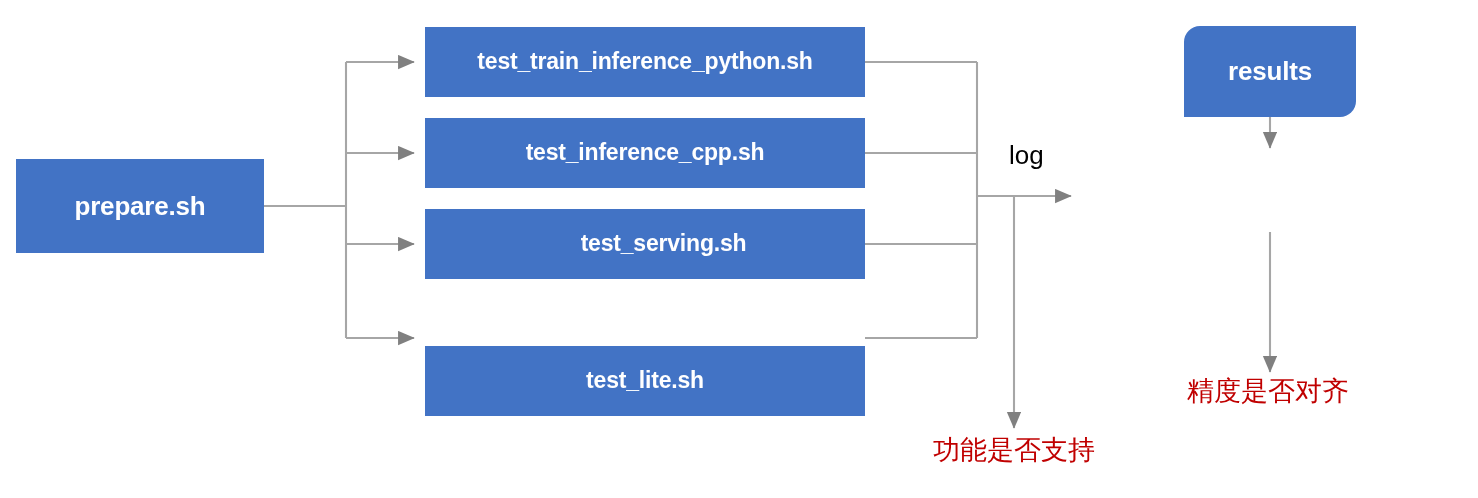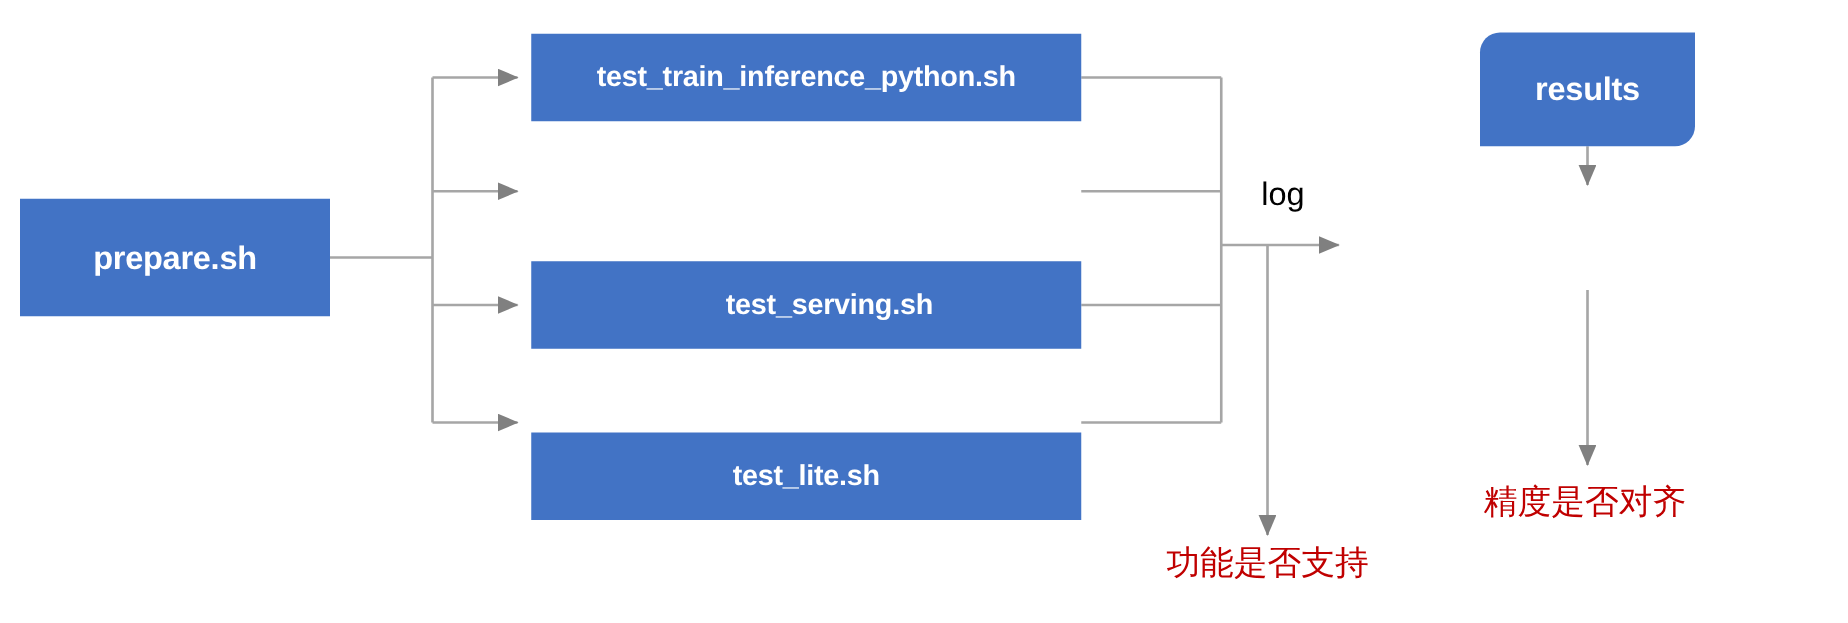--- a/index.html
+++ b/index.html
@@ -92,27 +92,28 @@
       <path d="M1270,117 L1270,148" marker-end="url(#arrow)"></path>
 
       <path d="M1270,232 L1270,372" marker-end="url(#arrow)"></path>
     </g>
   </svg>
 
   <div class="node" style="left: 16px; top: 159px; width: 248px; height: 94px; font-size: 26px; background: rgb(66, 115, 197); color: rgb(255, 255, 255);">prepare.sh</div>
 
   <div class="node" style="left: 425px; top: 27px; width: 440px; height: 70px; font-size: 23px; background: rgb(66, 115, 197); color: rgb(255, 255, 255);">test_train_inference_python.sh</div>
 
+  <div class="node" style="left: 425px; top: 118px; width: 440px; height: 70px; font-size: 23px; background: rgb(66, 115, 197); color: rgb(255, 255, 255);">test_inference_cpp.sh</div>
 
   <div class="node" style="left: 425px; top: 209px; width: 440px; height: 70px; font-size: 23px; background: rgb(66, 115, 197); color: rgb(255, 255, 255); padding-left: 37px;">test_serving.sh</div>
 
   <div class="node" style="left: 425px; top: 303px; width: 440px; height: 70px; font-size: 23px; background: rgb(66, 115, 197); color: rgb(255, 255, 255); margin-top: 43px;">test_lite.sh</div>
 
   <div class="node rounded-diag" style="left: 1184px; top: 26px; width: 172px; height: 91px; font-size: 26px; background: rgb(66, 115, 197); color: rgb(255, 255, 255);">results</div>
 
 
   <div class="label-text" style="left: 991px; top: 140px; font-size: 26px; color: rgb(0, 0, 0); margin-left: 18px;">log</div>
 
   <div class="note-red" style="left: 1014px; top: 432px; font-size: 27px; color: rgb(192, 0, 0); transform: translateX(-50%);">功能是否支持</div>
 
-  <div class="note-red" style="left: 1268px; top: 383px; font-size: 27px; color: rgb(192, 0, 0); transform: translateX(-50%);">精度是否对齐</div>
+  <div class="note-red" style="left: 1268px; top: 373px; font-size: 27px; color: rgb(192, 0, 0); transform: translateX(-50%);">精度是否对齐</div>
 
 </div>
 
 </body></html>

